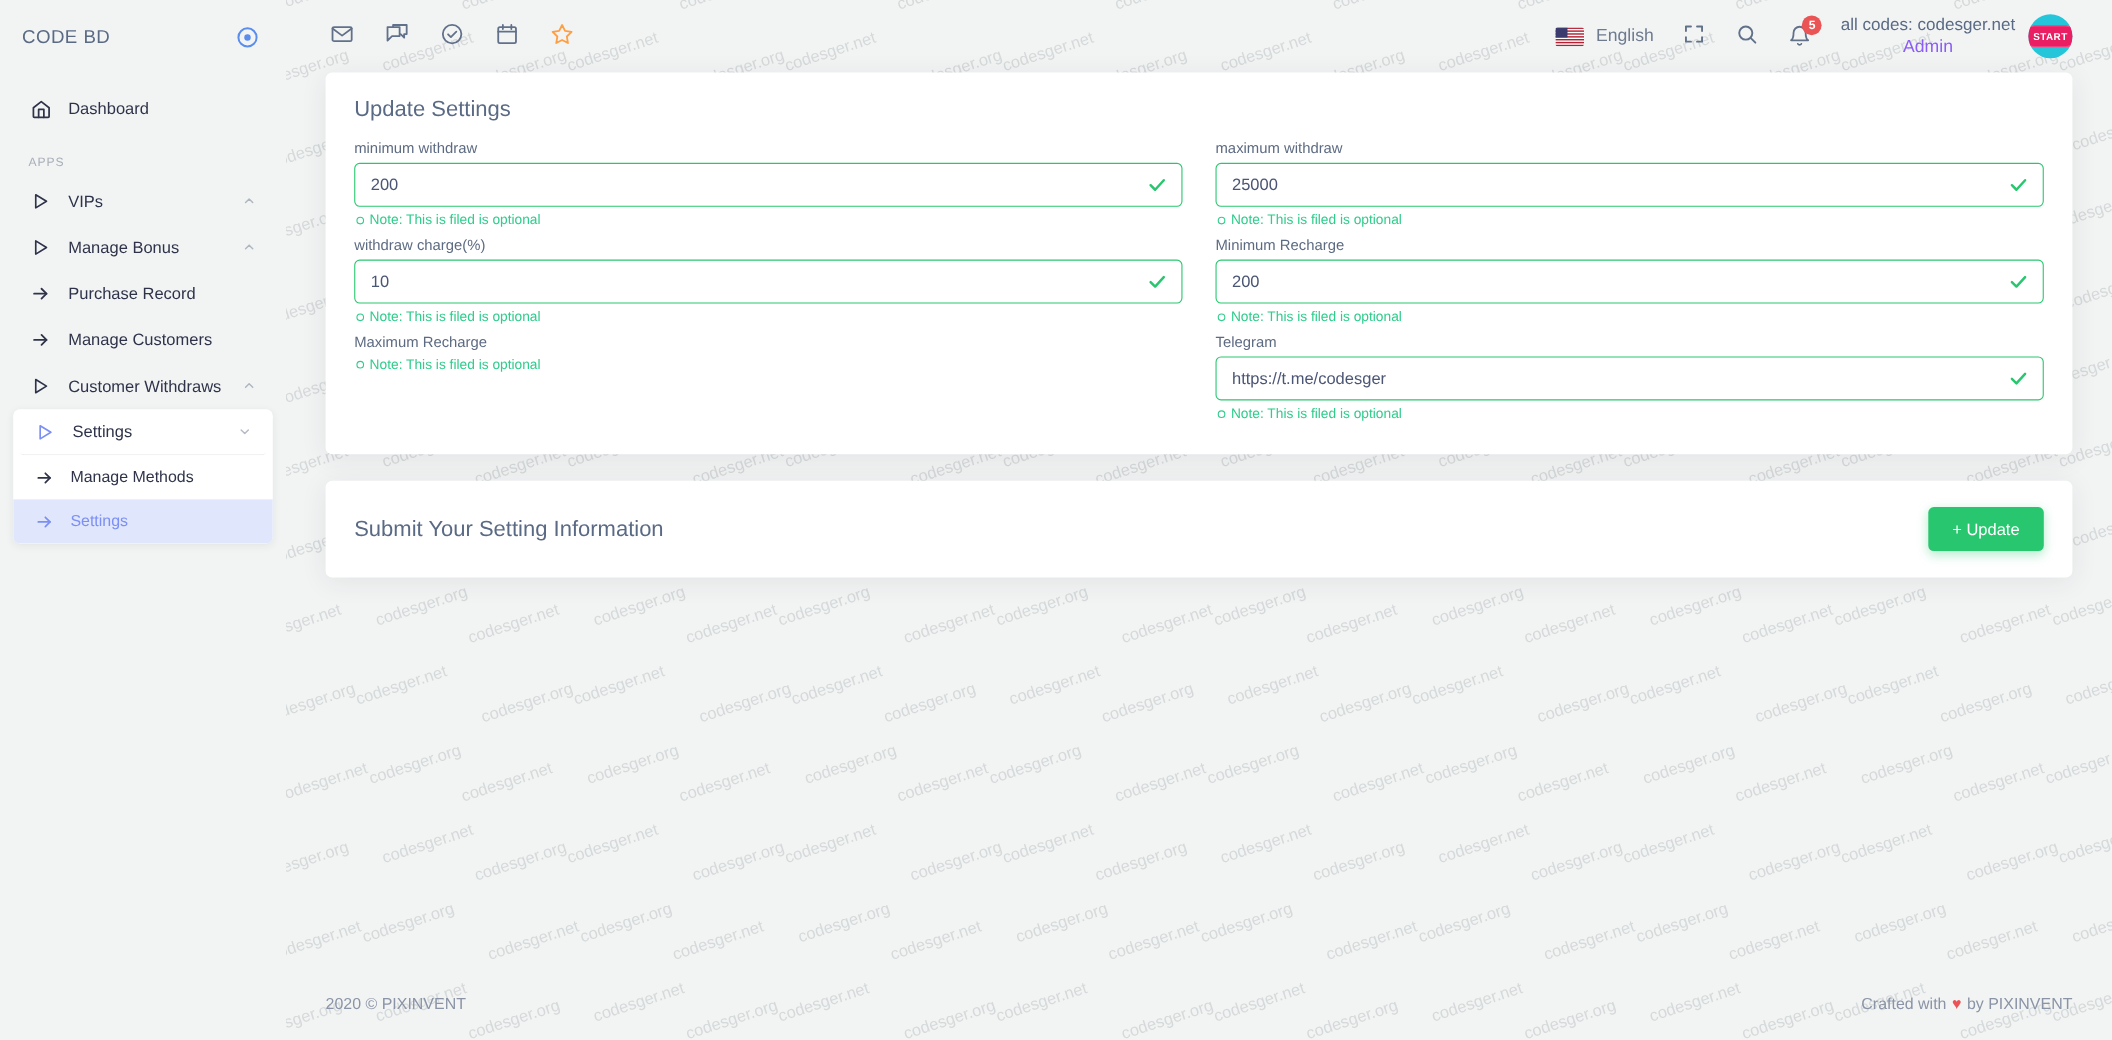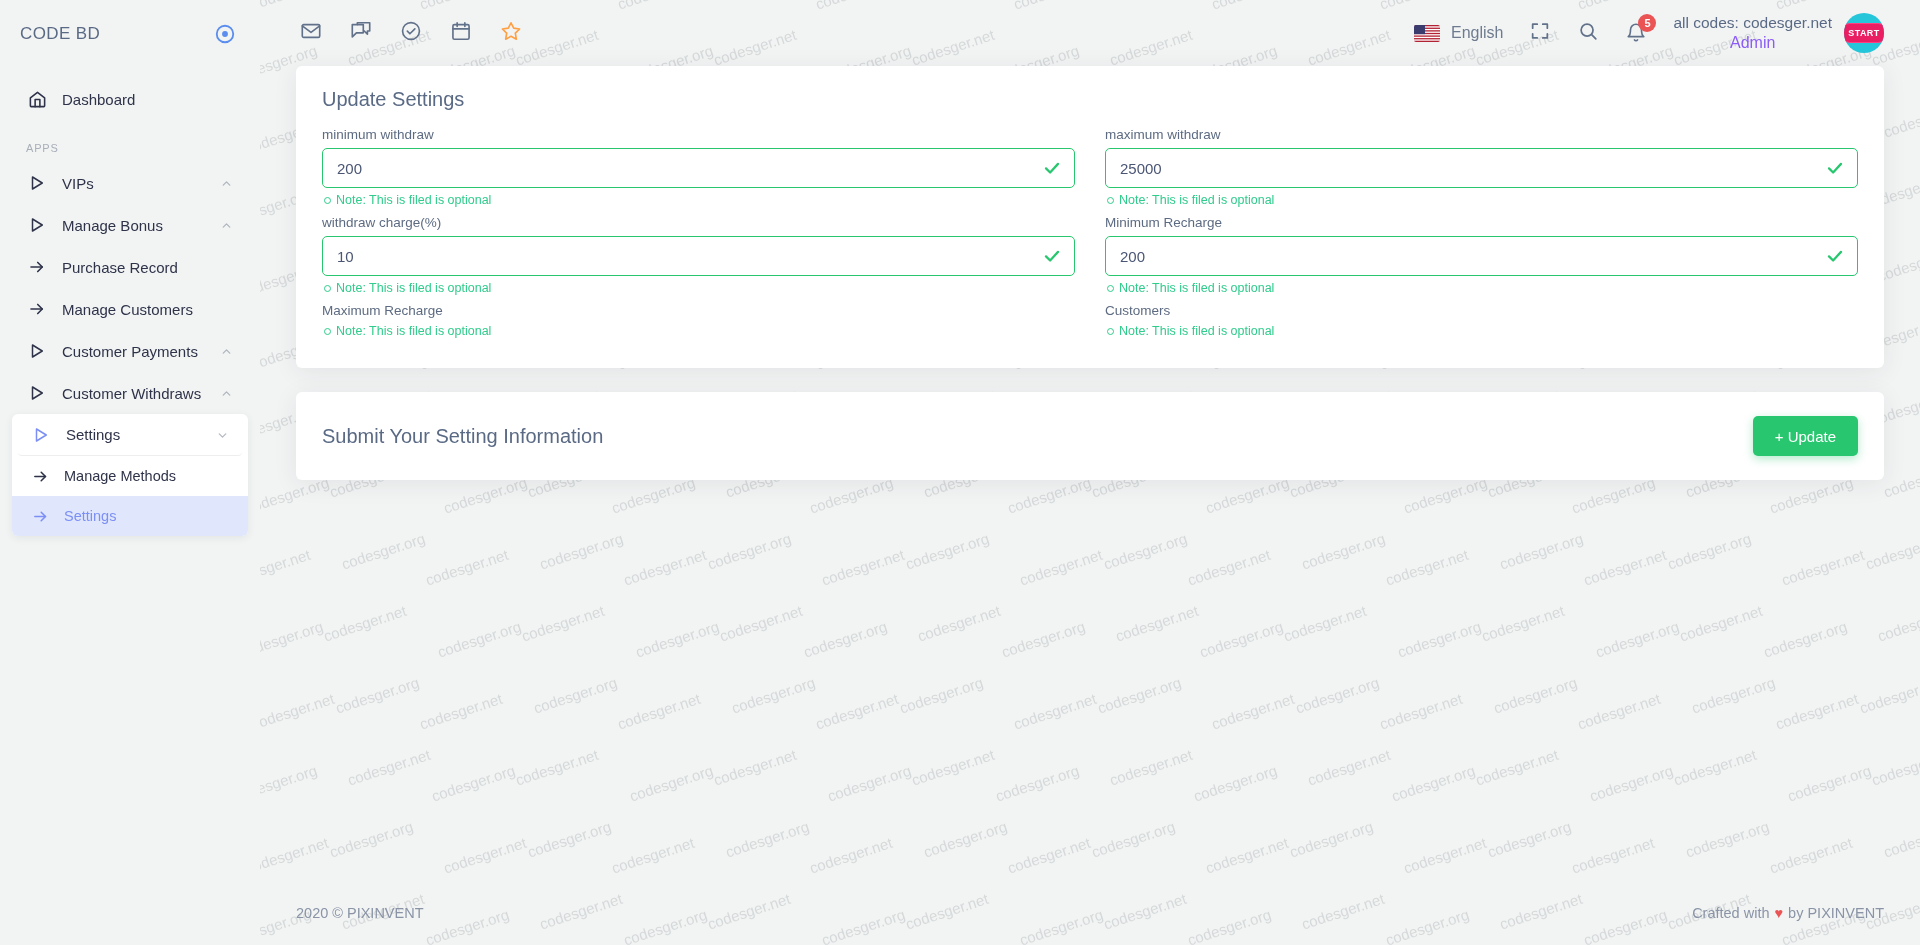--- a/index.html
+++ b/index.html
@@ -586,33 +586,20 @@
     <div class="nav-item">
       <span class="ico">
         <svg width="18" height="18" viewBox="0 0 24 24" fill="none" stroke="#2f3349" stroke-width="2.2" stroke-linecap="round" stroke-linejoin="round">
             <path d="M4 12h15"></path>
             <path d="M13 6l6 6-6 6"></path>
           </svg>
       </span>
       <span class="label">Manage Customers</span>
     </div>
 
-    <div class="nav-item">
-      <span class="ico">
-        <svg width="18" height="18" viewBox="0 0 24 24" fill="none" stroke="#2f3349" stroke-width="2" stroke-linejoin="round">
-            <path d="M6 4l13 8-13 8z"></path>
-          </svg>
-      </span>
-      <span class="label">Customer Payments</span>
-      <span class="caret">
-        <svg width="13" height="13" viewBox="0 0 24 24" fill="none" stroke="#7b8594" stroke-width="2.5" stroke-linecap="round" stroke-linejoin="round">
-            <path d="M18 15l-6-6-6 6"></path>
-          </svg>
-      </span>
-    </div>
 
     <div class="nav-item">
       <span class="ico">
         <svg width="18" height="18" viewBox="0 0 24 24" fill="none" stroke="#2f3349" stroke-width="2" stroke-linejoin="round">
             <path d="M6 4l13 8-13 8z"></path>
           </svg>
       </span>
       <span class="label">Customer Withdraws</span>
       <span class="caret">
         <svg width="13" height="13" viewBox="0 0 24 24" fill="none" stroke="#7b8594" stroke-width="2.5" stroke-linecap="round" stroke-linejoin="round">
@@ -823,21 +810,29 @@
                 </svg>
             </span>
           </div>
           <div class="note">
             <span class="note-dot"></span>
             <span>Note: This is filed is optional</span>
           </div>
         </div>
 
         <div class="field">
-          <label class="field-label">Customers</label>
+          <label class="field-label">Telegram</label>
+          <div class="input-wrap">
+            <input class="input" value="https://t.me/codesger" style="">
+            <span class="check-ico">
+              <svg viewBox="0 0 24 24" fill="none" stroke="#28c76f" stroke-width="3" stroke-linecap="round" stroke-linejoin="round">
+                  <path d="M4 12.5l5.5 5.5L20 6.5"></path>
+                </svg>
+            </span>
+          </div>
           <div class="note">
             <span class="note-dot"></span>
             <span>Note: This is filed is optional</span>
           </div>
         </div>
       </div>
 
     </div>
   </section>
 

